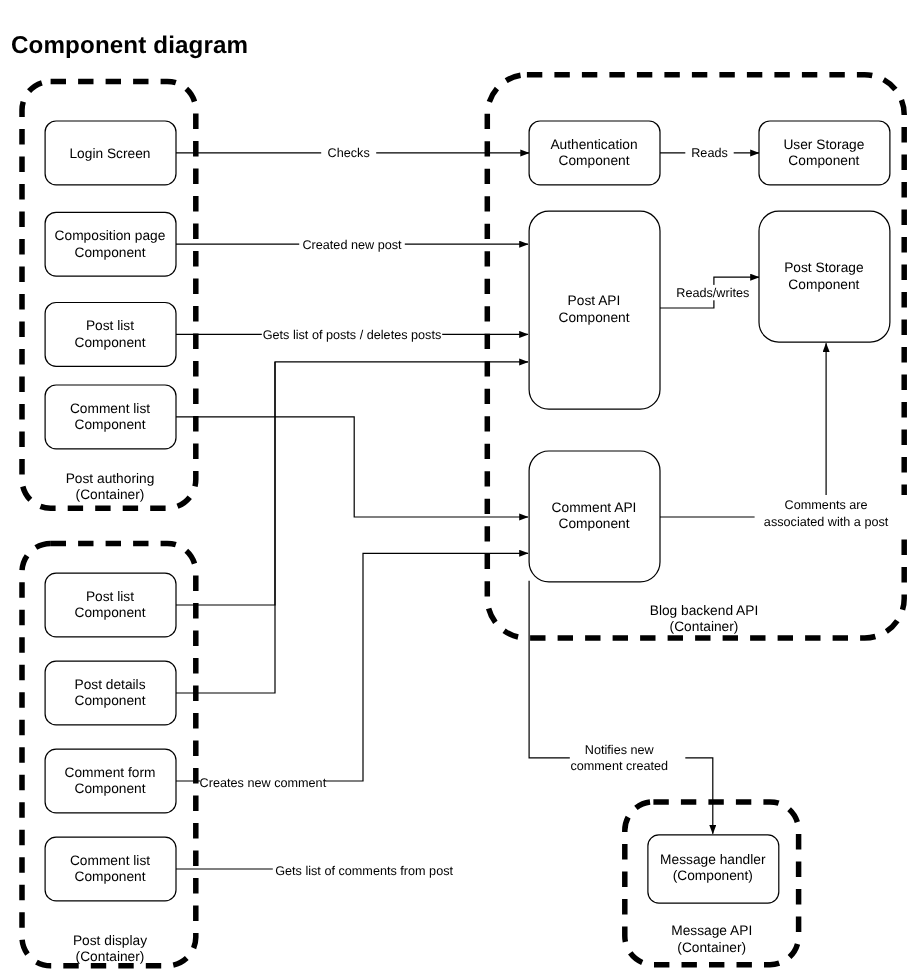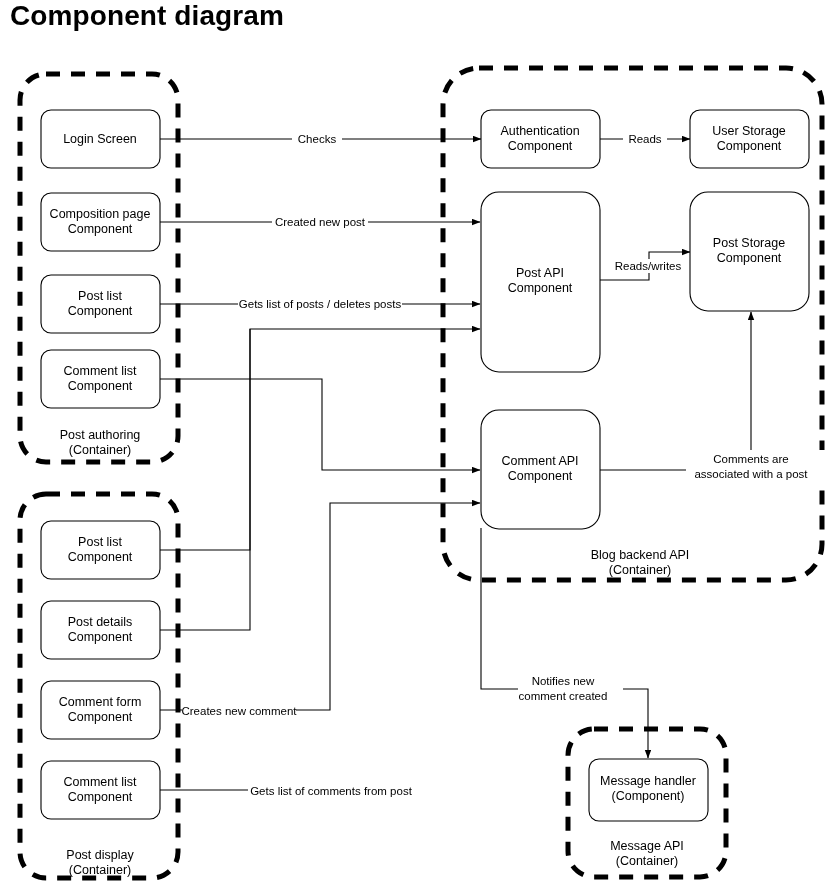--- a/index.html
+++ b/index.html
@@ -15,22 +15,22 @@
     overflow: hidden;
   }
   #canvas {
     position: relative;
     width: 833px;
     height: 882px;
   }
   #title {
     position: absolute;
     left: 10px;
-    top: 0;
-    font-size: 28px;
+    top: 28px;
+    font-size: 22px;
     font-weight: bold;
     letter-spacing: 0.1px;
     color: #000000;
   }
   svg#diagram {
     position: absolute;
     left: 0;
     top: 0;
     width: 833px;
     height: 882px;

